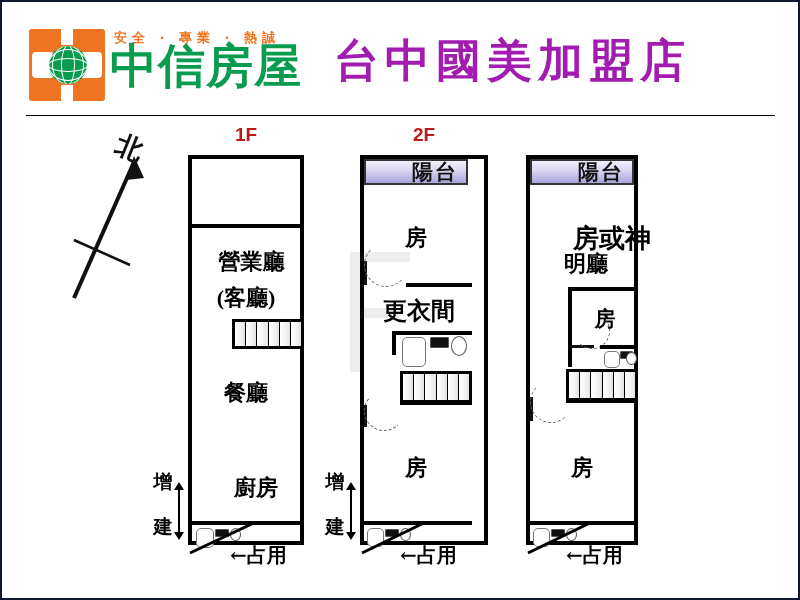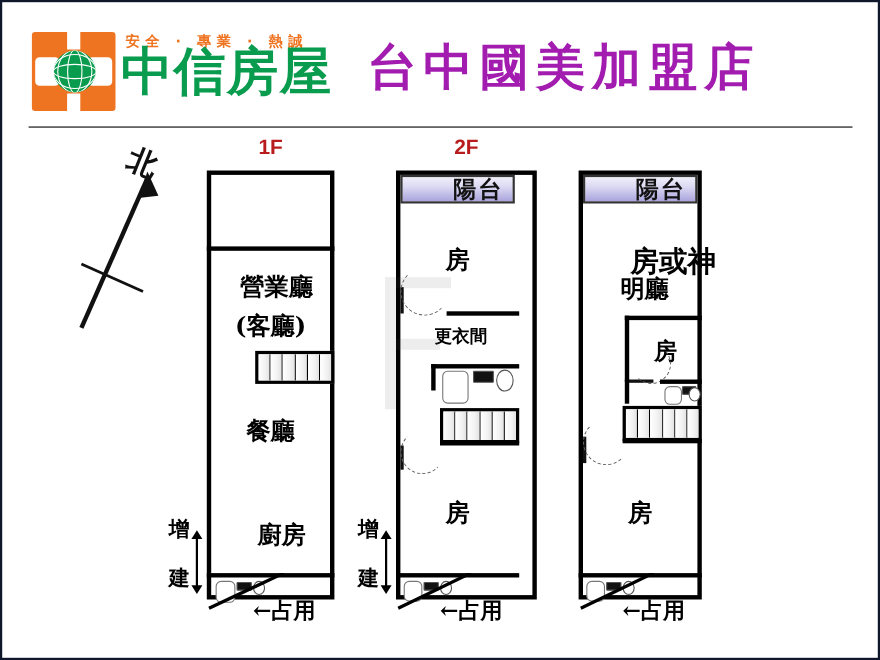--- a/index.html
+++ b/index.html
@@ -178,21 +178,21 @@
   </div>
 
   <div class="plan" style="left:186px;top:153px;width:116px;height:390px;">
     <div class="floor-label">1F</div>
     <div class="outer"></div>
 
     <div class="wall-h" style="left:0;top:69px;width:116px;"></div>
 
 
     <div class="room-text" style="left:0;top:94px;width:127px;font-size:22px;">營業廳</div>
-    <div class="room-text" style="left:0;top:130px;width:116px;font-size:22px;">(客廳)</div>
+    <div class="room-text" style="left:0;top:130px;width:116px;font-size:22px;font-family:Liberation Serif, serif;">(客廳)</div>
 
     <div class="stairs" style="left:44px;top:164px;width:72px;height:30px;">
       <i></i>
         <i></i>
         <i></i>
         <i></i>
         <i></i>
         <i></i>
     </div>
 
@@ -226,21 +226,21 @@
     <div class="balcony" style="left:4px;top:4px;width:104px;height:26px;">陽台</div>
 
     <div class="room-text" style="left:0;top:70px;width:112px;font-size:22px;">房</div>
 
     <div class="wall-h" style="left:46px;top:128px;width:66px;"></div>
     <div class="door" style="left:4px;top:106px;width:44px;height:26px;">
       <div class="leaf" style="left:0;top:0;width:2.5px;height:24px;"></div>
       <div class="arc" style="left:0;top:-18px;width:42px;height:42px;border-color:#666;border-right-color:transparent;border-top-color:transparent;transform:rotate(0deg);"></div>
     </div>
 
-    <div class="room-text" style="left:6px;top:142px;width:106px;font-size:16px;">更衣間</div>
+    <div class="room-text" style="left:6px;top:142px;width:106px;font-size:24px;">更衣間</div>
 
     <div class="wall-h" style="left:32px;top:176px;width:80px;"></div>
     <div class="wall-v" style="left:32px;top:176px;height:24px;"></div>
     <div class="tub" style="left:42px;top:182px;width:22px;height:28px;"></div>
     <div class="sink" style="left:70px;top:182px;width:17px;height:9px;"></div>
     <div class="toilet" style="left:91px;top:181px;width:14px;height:18px;"></div>
 
     <div class="stairs" style="left:40px;top:216px;width:72px;height:32px;">
       <i></i>
         <i></i>

